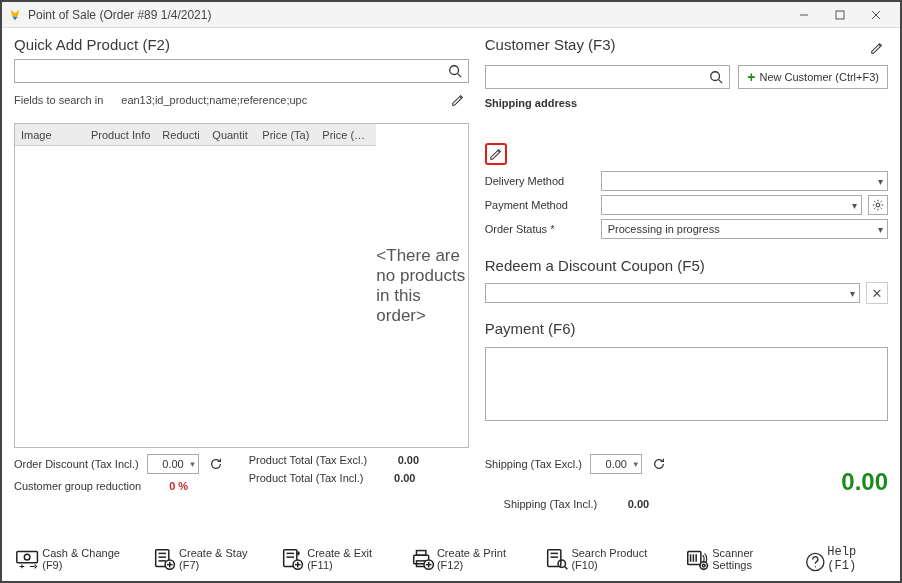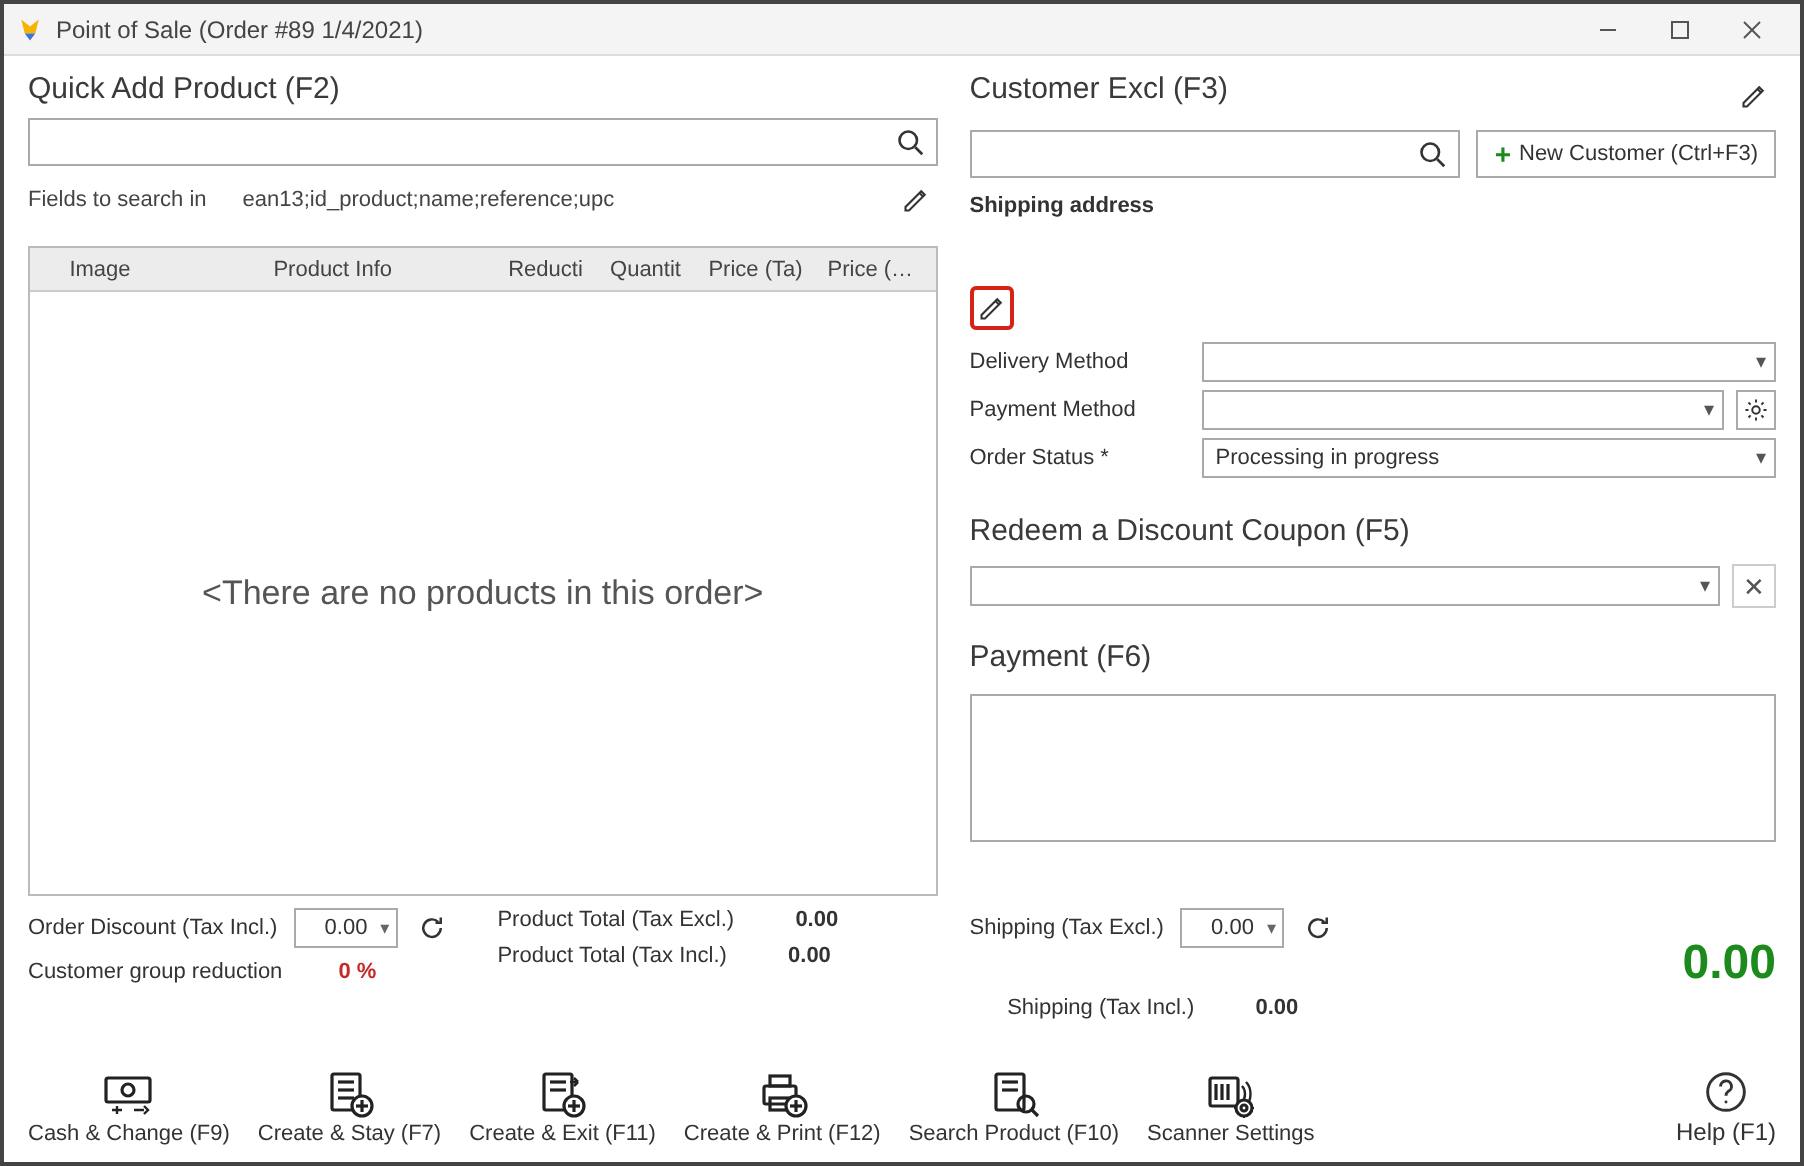--- a/index.html
+++ b/index.html
@@ -97,24 +97,23 @@
     margin-top:6px; font-size:11px; color:#444;
   }
   .fields-row .lab { }
   .fields-row .val { flex:1; }
   .ship-addr { font-size:11px; font-weight:bold; margin-top:8px; color:#333;}
 
   .table-wrap {
     margin-top:12px;
     border:1px solid #bbb;
     flex:1;
-    display:flex; flex-direction:column;
+    display:flex; flex-direction:row;
     background:#fff;
     min-height: 280px;
-    text-align: center;
   }
   .thead {
     display:flex;
     background:#ececec;
     border-bottom:1px solid #ccc;
     font-size:11px; color:#444;
     height:22px; align-items:center;
   }
   .thead .th { padding:0 6px; overflow:hidden; white-space:nowrap; text-overflow:ellipsis;}
   .th-img { width:70px;}
@@ -181,25 +180,25 @@
 
   .action-bar {
     display:flex;
     align-items:center;
     padding: 10px 12px 8px 12px;
     gap: 14px;
     position:absolute;
     bottom:0; left:0; right:0;
   }
   .action-btn {
-    display:flex; flex-direction:column; align-items:center; gap:2px;
+    display:flex; align-items:center; gap:2px;
     cursor:pointer; font-size:11px; color:#333;
   }
   .action-btn .icon { width:28px; height:24px; }
-  .help-sect { margin-left:auto; display:flex; flex-direction:column; align-items:center; gap:2px; cursor:pointer;}
+  .help-sect { margin-left:auto; display:flex; align-items:flex-end; gap:2px; cursor:pointer;font-family:Liberation Mono, monospace;}
 </style>
 </head>
 <body>
 
 <div class="titlebar">
   <svg class="app-icon" viewBox="0 0 16 16">
     <path d="M3 2 L8 6 L13 2 L11 10 L5 10 Z" fill="#f4b400"></path>
     <path d="M5 10 L8 14 L11 10 Z" fill="#3a76d6"></path>
   </svg>
   <span class="title">Point of Sale (Order #89 1/4/2021)</span>
@@ -256,21 +255,21 @@
         <div class="th th-qty">Quantit</div>
         <div class="th th-pt1">Price (Ta)</div>
         <div class="th th-pt2">Price (Tax I</div>
       </div>
       <div class="tbody-empty">&lt;There are no products in this order&gt;</div>
     </div>
   </div>
 
   <div class="right-col">
     <div class="section-title-row">
-      <div class="section-title">Customer Excl (F3)</div>
+      <div class="section-title">Customer Stay (F3)</div>
       <span class="pencil">
         <svg width="14" height="14" viewBox="0 0 16 16" fill="none" stroke-width="1.2">
           <path d="M2 14 L4 14 L13 5 L11 3 L2 12 Z"></path>
             <line x1="10" y1="4" x2="12" y2="6"></line>
         </svg>
       </span>
     </div>
     <div class="search-row">
       <div class="search-box cust-search">
         <input type="text" style="">

